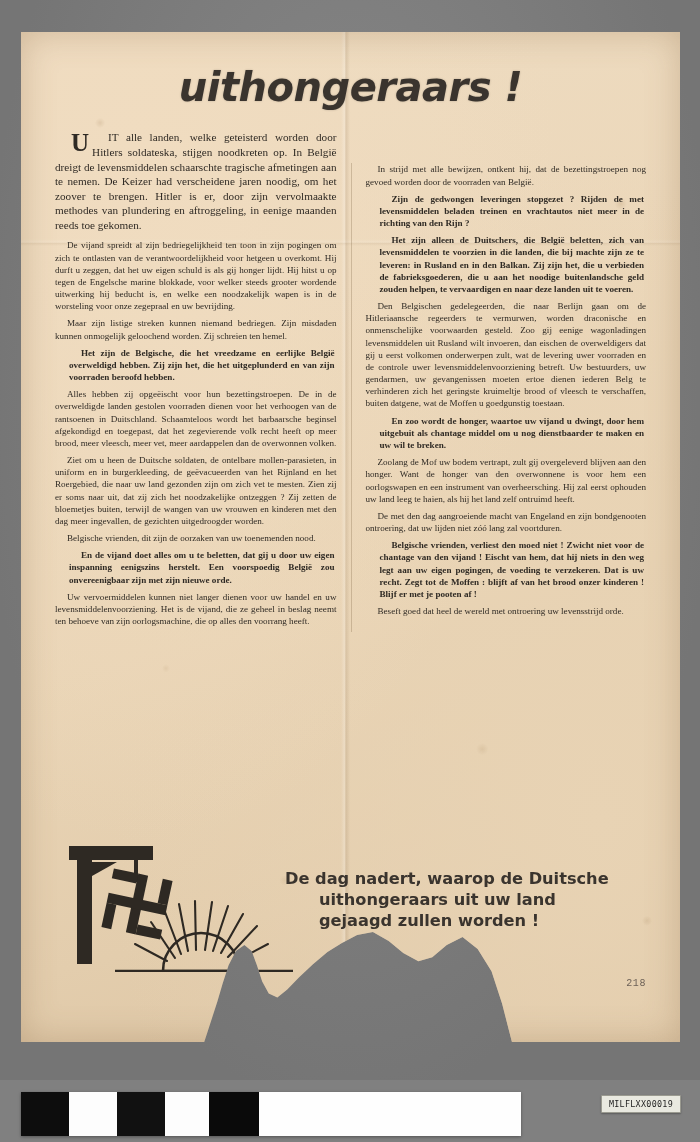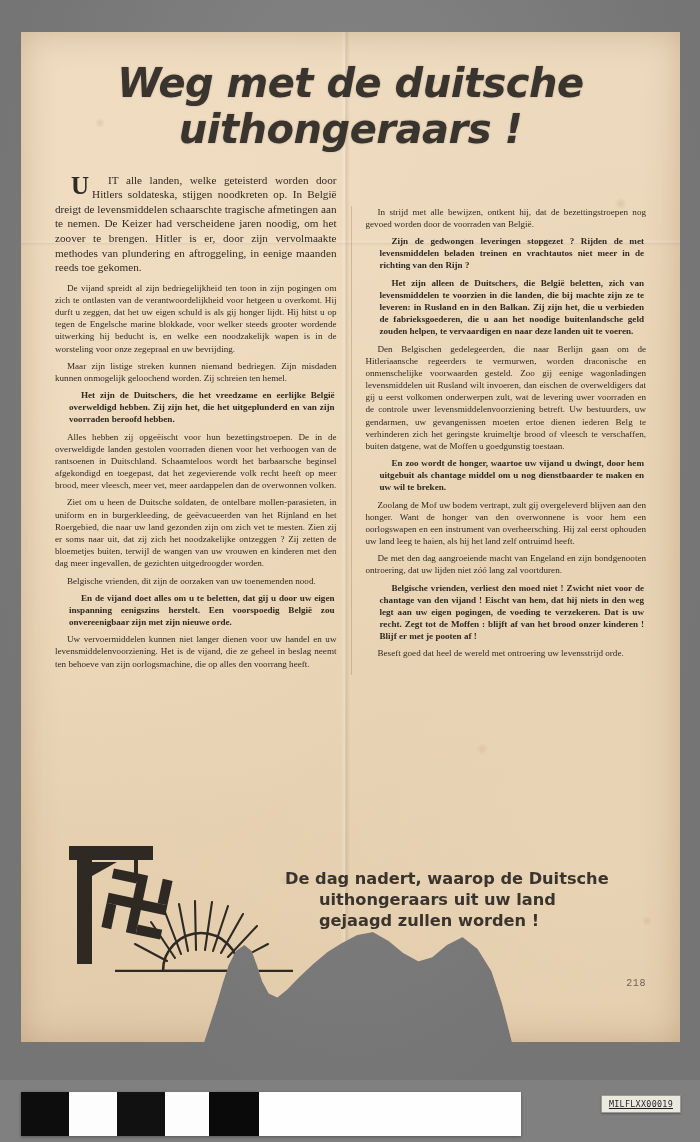--- a/index.html
+++ b/index.html
@@ -249,50 +249,48 @@
     right: 19px; top: 1095px;
     background: #e9e9e0;
     border: 1px solid #9a9a90;
     color: #1d1d1d;
     font-family: "DejaVu Sans Mono", monospace;
     font-size: 8.4px;
     letter-spacing: .3px;
     padding: 3px 7px 3px 7px;
     box-shadow: 0 1px 2px rgba(0,0,0,.30);
     border-radius: 1px;
-    text-decoration: underline;
   }
 </style>
 </head>
 <body>
 
 <div id="stage">
 
   <div class="backdrop"></div>
 
   <div class="sheet">
     <div class="grain"></div>
     <div class="fold"></div>
     <div class="fold-h"></div>
     <div class="edge-shade"></div>
 
     <div class="inner">
 
       <div class="headline">
-        <span class="l1">Weg met de duitsche</span>
         <span class="l2">uithongeraars !</span>
       </div>
 
       <div class="columns">
 
         <div class="col left">
           <p class="lead big"><span class="dropcap">U</span><span>IT alle landen, welke geteisterd worden door Hitlers soldateska, stijgen noodkreten op. In België dreigt de levensmiddelen schaarschte tragische afmetingen aan te nemen. De Keizer had verscheidene jaren noodig, om het zoover te brengen. Hitler is er, door zijn vervolmaakte methodes van plundering en aftroggeling, in eenige maanden reeds toe gekomen.</span></p>
           <p>De vijand spreidt al zijn bedriegelijkheid ten toon in zijn pogingen om zich te ontlasten van de verantwoordelijkheid voor hetgeen u overkomt. Hij durft u zeggen, dat het uw eigen schuld is als gij honger lijdt. Hij hitst u op tegen de Engelsche marine blokkade, voor welker steeds grooter wordende uitwerking hij beducht is, en welke een noodzakelijk wapen is in de worsteling voor onze zegepraal en uw bevrijding.</p>
           <p>Maar zijn listige streken kunnen niemand bedriegen. Zijn misdaden kunnen onmogelijk geloochend worden. Zij schreien ten hemel.</p>
-          <p class="bold">Het zijn de Duitschers, die het vreedzame en eerlijke België overweldigd hebben. Zij zijn het, die het uitgeplunderd en van zijn voorraden beroofd hebben.</p>
+          <p class="bold">Het zijn de Belgische, die het vreedzame en eerlijke België overweldigd hebben. Zij zijn het, die het uitgeplunderd en van zijn voorraden beroofd hebben.</p>
           <p>Alles hebben zij opgeëischt voor hun bezettingstroepen. De in de overweldigde landen gestolen voorraden dienen voor het verhoogen van de rantsoenen in Duitschland. Schaamteloos wordt het barbaarsche beginsel afgekondigd en toegepast, dat het zegevierende volk recht heeft op meer brood, meer vleesch, meer vet, meer aardappelen dan de overwonnen volken.</p>
           <p>Ziet om u heen de Duitsche soldaten, de ontelbare mollen-parasieten, in uniform en in burgerkleeding, de geëvacueerden van het Rijnland en het Roergebied, die naar uw land gezonden zijn om zich vet te mesten. Zien zij er soms naar uit, dat zij zich het noodzakelijke ontzeggen ? Zij zetten de bloemetjes buiten, terwijl de wangen van uw vrouwen en kinderen met den dag meer ingevallen, de gezichten uitgedroogder worden.</p>
           <p>Belgische vrienden, dit zijn de oorzaken van uw toenemenden nood.</p>
           <p class="bold">En de vijand doet alles om u te beletten, dat gij u door uw eigen inspanning eenigszins herstelt. Een voorspoedig België zou onvereenigbaar zijn met zijn nieuwe orde.</p>
           <p>Uw vervoermiddelen kunnen niet langer dienen voor uw handel en uw levensmiddelenvoorziening. Het is de vijand, die ze geheel in beslag neemt ten behoeve van zijn oorlogsmachine, die op alles den voorrang heeft.</p>
         </div>
 
         <div class="col right">
           <p>In strijd met alle bewijzen, ontkent hij, dat de bezettingstroepen nog gevoed worden door de voorraden van België.</p>
           <p class="bold">Zijn de gedwongen leveringen stopgezet ? Rijden de met levensmiddelen beladen treinen en vrachtautos niet meer in de richting van den Rijn ?</p>

